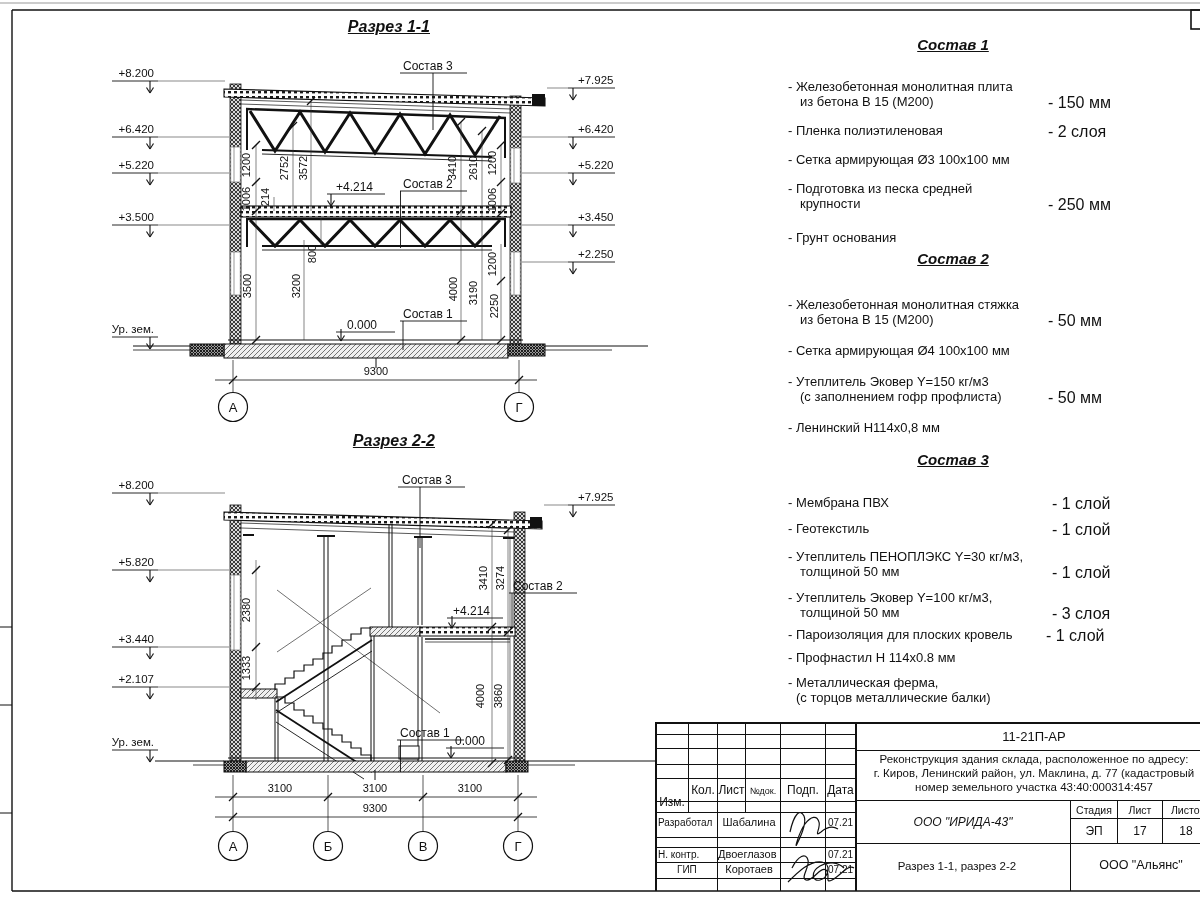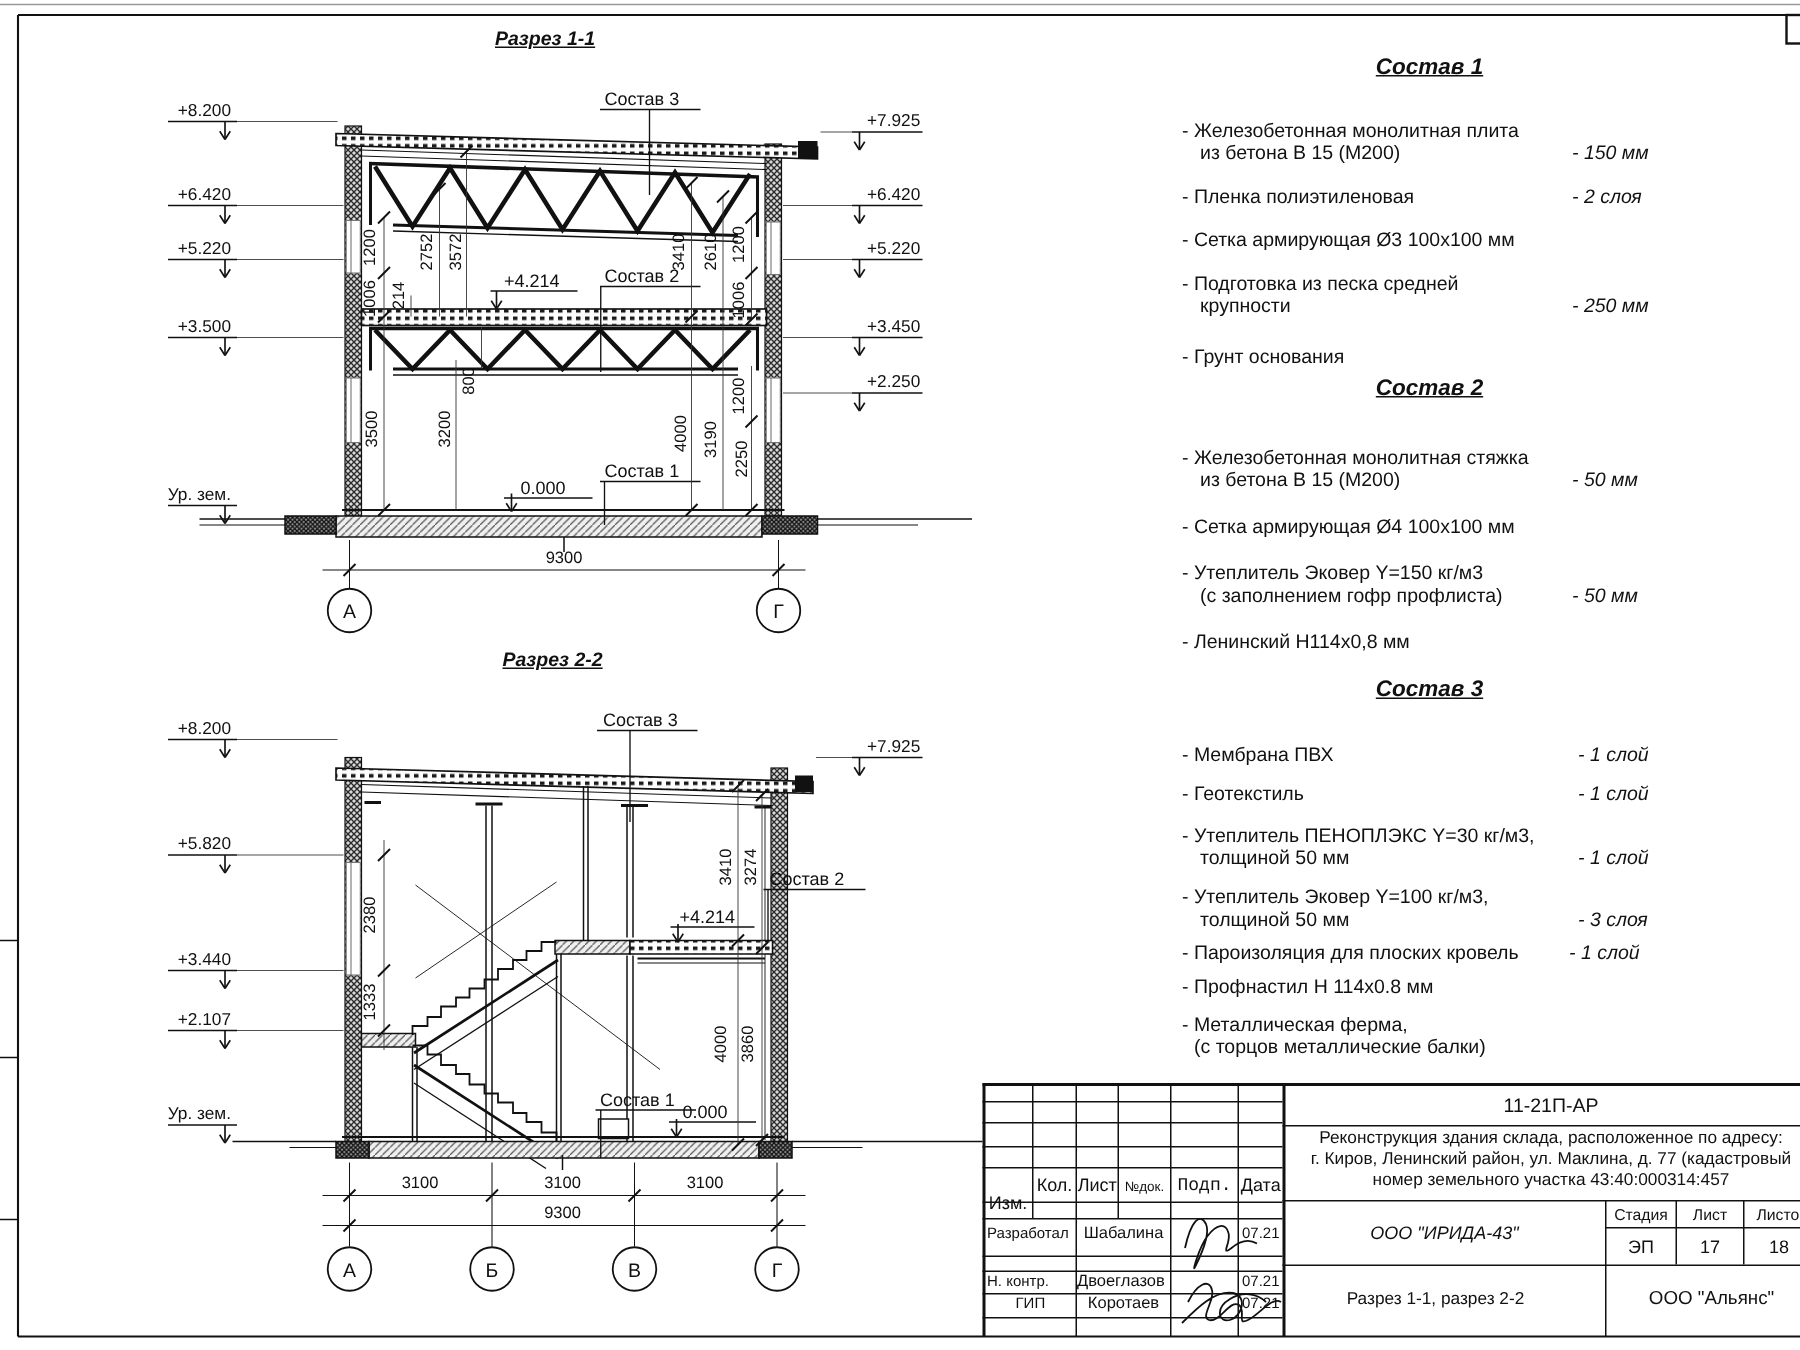--- a/index.html
+++ b/index.html
@@ -1,22 +1,22 @@
 <!DOCTYPE html>
 <html><head>
 <meta charset="utf-8">
 <style>
   html,body{margin:0;padding:0;background:#fff;}
   .page{position:relative;width:1200px;height:900px;background:#ffffff;overflow:hidden;
         font-family:"Liberation Sans",sans-serif;color:#111;}
   .abs{position:absolute;white-space:nowrap;}
-  .sec-title{font-size:13px;font-style:italic;font-weight:600;text-decoration:underline;text-align:left;}
+  .sec-title{font-size:16px;font-style:italic;font-weight:600;text-decoration:underline;text-align:right;}
   .list-title{font-size:15px;font-style:italic;font-weight:600;text-decoration:underline;text-align:center;width:370px;left:768px;}
   .li{font-size:13px;}
-  .val{font-size:13px;font-style:italic;}
+  .val{font-size:16px;}
   .tbl{position:absolute;background:#111;}
   .tbt{position:absolute;font-size:11px;}
   .ctr{text-align:center;}
   svg{position:absolute;left:0;top:0;}
   svg text{font-family:"Liberation Sans",sans-serif;fill:#111;}
   .dim{font-size:11px;}
   .mark{font-size:11.5px;}
   .lead{font-size:12px;}
   .bub{font-size:13px;}
 </style>
@@ -489,21 +489,21 @@
   <div class="tbl" style="left:825px;top:722px;width:1px;height:169px;"></div>
   <div class="tbl" style="left:855px;top:722px;width:1.6px;height:169px;"></div>
   <div class="tbl" style="left:1070px;top:800px;width:1.2px;height:91px;"></div>
   <div class="tbl" style="left:1117px;top:800px;width:1px;height:43px;"></div>
   <div class="tbl" style="left:1162px;top:800px;width:1px;height:43px;"></div>
 
   <div class="abs tbt" style="left:656px;top:783px;width:32px;text-align:center;font-size:12px;margin-top:12px;">Изм.</div>
   <div class="abs tbt" style="left:689px;top:783px;width:28px;text-align:center;font-size:12px;">Кол.</div>
   <div class="abs tbt" style="left:718px;top:783px;width:27px;text-align:center;font-size:12px;">Лист</div>
   <div class="abs tbt" style="left:746px;top:786px;width:34px;text-align:center;font-size:9px;">№док.</div>
-  <div class="abs tbt" style="left:781px;top:783px;width:44px;text-align:center;font-size:12px;font-family:Liberation Mono, monospace;">Подп.</div>
+  <div class="abs tbt" style="left:781px;top:783px;width:44px;text-align:center;font-size:12px;">Подп.</div>
   <div class="abs tbt" style="left:826px;top:783px;width:29px;text-align:center;font-size:12px;">Дата</div>
 
   <div class="abs tbt" style="left:658px;top:817px;font-size:10px;">Разработал</div>
   <div class="abs tbt" style="left:718px;top:816px;width:62px;text-align:center;">Шабалина</div>
   <div class="abs tbt" style="left:826px;top:817px;width:29px;text-align:center;font-size:10px;">07.21</div>
   <div class="abs tbt" style="left:658px;top:849px;font-size:10px;">Н. контр.</div>
   <div class="abs tbt" style="left:718px;top:848px;width:62px;">Двоеглазов</div>
   <div class="abs tbt" style="left:826px;top:849px;width:29px;text-align:center;font-size:10px;">07.21</div>
   <div class="abs tbt" style="left:658px;top:864px;font-size:10px;padding-left:19px;">ГИП</div>
   <div class="abs tbt" style="left:718px;top:863px;width:62px;text-align:center;">Коротаев</div>

